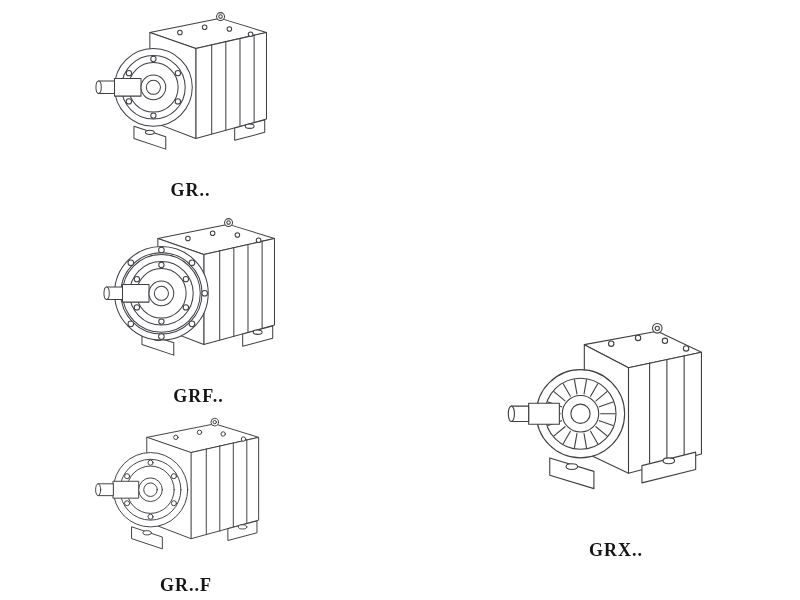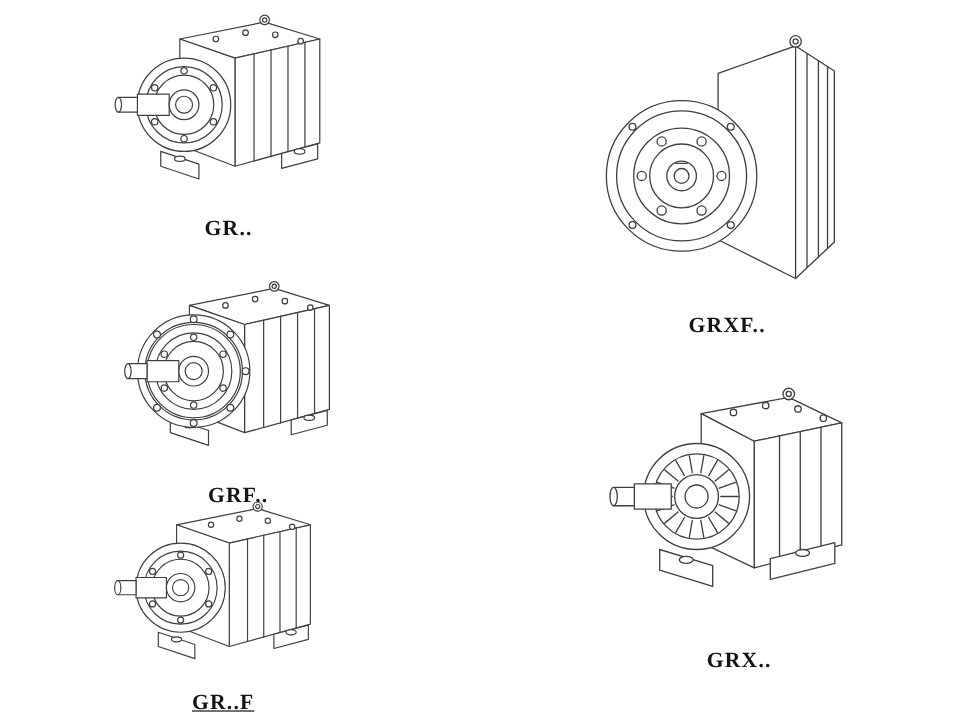--- a/index.html
+++ b/index.html
@@ -8,26 +8,26 @@
   .figure{position:absolute;display:flex;flex-direction:column;align-items:center;}
   .figure svg{display:block;}
   .fig-label{font-weight:bold;font-size:18px;color:#141414;letter-spacing:1px;text-align:left;}
   .art{stroke-width:1.15;stroke-linejoin:round;stroke-linecap:round;}
   .ink{stroke:#3f3f44;}
   .faded{stroke:#c7c7cd;}
   
   .fig-gr   {left:88px;  top:6px;}
   .fig-grz  {left:298px; top:6px;}
   .fig-grxf {left:492px; top:6px;}
-  .fig-grf  {left:96px;  top:228px;}
+  .fig-grf  {left:96px;  top:212px;}
   .fig-grad {left:296px; top:212px;}
   .fig-grx  {left:496px; top:312px;}
   .fig-grfoot{left:88px; top:412px;}
   .fig-gram {left:292px; top:412px;}
-  .m6{margin-top:6px;} .m8{margin-top:8px;} .m2{margin-top:2px;text-decoration:underline;} .m24{margin-top:7px;}
+  .m6{margin-top:6px;} .m8{margin-top:8px;} .m2{margin-top:2px;} .m24{margin-top:7px;}
 </style>
 </head>
 <body>
 
 <svg width="0" height="0" style="position:absolute" aria-hidden="true">
   <defs>
     <g id="grp-r-body">
       <polygon points="70,30 150,14 202,30 122,48" fill="#fff"></polygon>
       <circle cx="150" cy="12" r="4.5" fill="#fff"></circle>
       <circle cx="150" cy="12" r="2" fill="#fff"></circle>
@@ -169,26 +169,20 @@
 <div class="canvas">
 
   <div class="figure fig-gr">
     <svg class="art ink" width="205" viewBox="0 0 232 190">
         <use href="#sym-r"></use>
       </svg>
     <div class="fig-label m6">GR..</div>
   </div>
 
 
-  <div class="figure fig-grxf">
-    <svg class="art ink" width="228" viewBox="0 0 240 260">
-        <use href="#sym-xf"></use>
-      </svg>
-    <div class="fig-label m8">GRXF..</div>
-  </div>
 
   <div class="figure fig-grf">
     <svg class="art ink" width="205" viewBox="0 0 232 190">
         <use href="#sym-rf"></use>
       </svg>
     <div class="fig-label m6">GRF..</div>
   </div>
 
 
   <div class="figure fig-grfoot">

